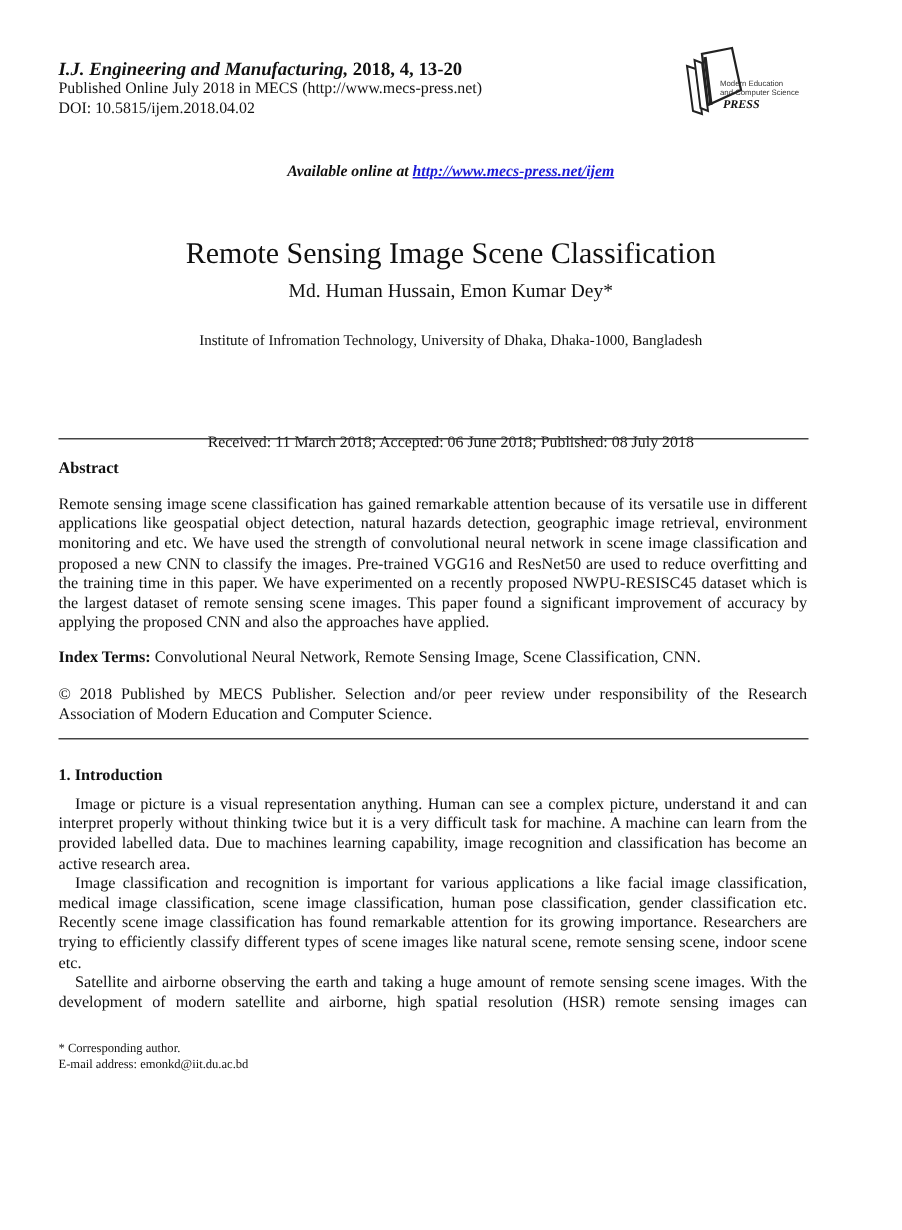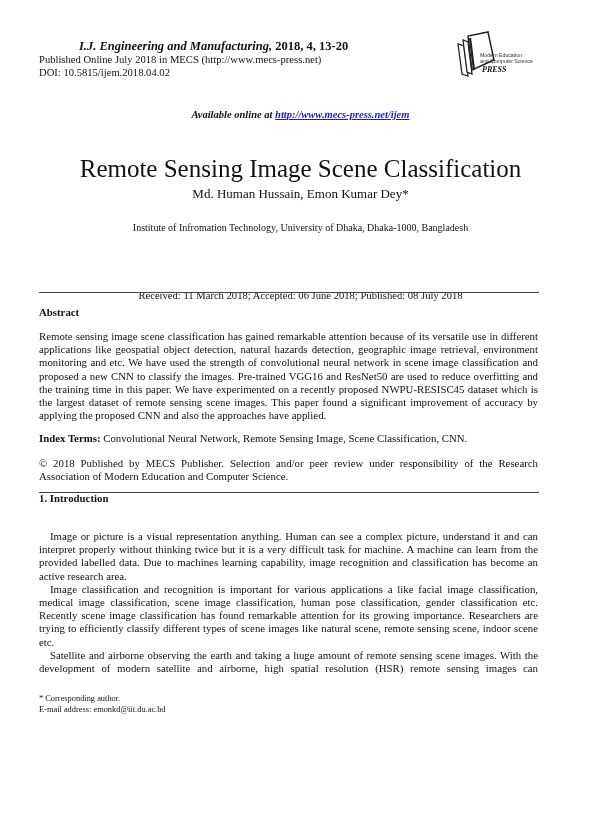--- a/index.html
+++ b/index.html
@@ -1,42 +1,42 @@
 <!DOCTYPE html>
 <html><head>
 <meta charset="utf-8">
 <style>
   html, body { margin: 0; padding: 0; background: #ffffff; }
   body {
     width: 601px; height: 820px; position: relative; overflow: hidden;
     font-family: "Liberation Serif", serif; color: #111;
   }
   .abs { position: absolute; }
-  .journal { left: 39px; top: 39px; font-size: 12.5px; font-weight: bold; font-style: italic; line-height: 14px; margin-left: 40px; }
+  .journal { left: 39px; top: 39px; font-size: 12.5px; font-weight: bold; font-style: italic; line-height: 14px; }
   .journal .nums { font-style: normal; }
   .publine { left: 39px; top: 54px; font-size: 10.6px; line-height: 12.5px; }
   .doi { left: 39px; top: 67px; font-size: 10.6px; line-height: 12.5px; }
 
   .logo { left: 448px; top: 30px; width: 100px; height: 50px; }
 
   .avail { left: 0; width: 601px; top: 109px; text-align: center; font-size: 10.5px; font-weight: bold; font-style: italic; }
   .avail a { color: #1a1ad6; text-decoration: none; }
 
-  .title { left: 0; width: 601px; top: 157px; text-align: center; font-size: 25px; line-height: 24px; }
+  .title { left: 0; width: 601px; top: 157px; text-align: center; font-size: 20px; line-height: 24px; }
   .authors { left: 0; width: 601px; top: 186px; text-align: center; font-size: 13px; }
   .affil { left: 0; width: 601px; top: 222px; text-align: center; font-size: 10px; }
   .dates { left: 0; width: 601px; top: 261px; text-align: center; font-size: 10.6px; margin-top: 29px; }
 
   .rule { left: 39px; width: 500px; height: 0; border-top: 1px solid #444; }
   .rule1 { top: 292px; }
   .rule2 { top: 492px; }
 
   .h { left: 39px; font-size: 10.8px; font-weight: bold; }
   .abstract-h { top: 306px; }
-  .intro-h { top: 492px; }
+  .intro-h { top: 511px; }
 
   .para {
     left: 39px; width: 499px; font-size: 10.8px; line-height: 13.2px;
     text-align: justify; text-align-last: left;
   }
   .abstract-body { top: 330px; }
   .index { top: 432px; }
   .index b { font-weight: bold; }
   .copyright { top: 457px; }
   .intro { top: 530px; }

